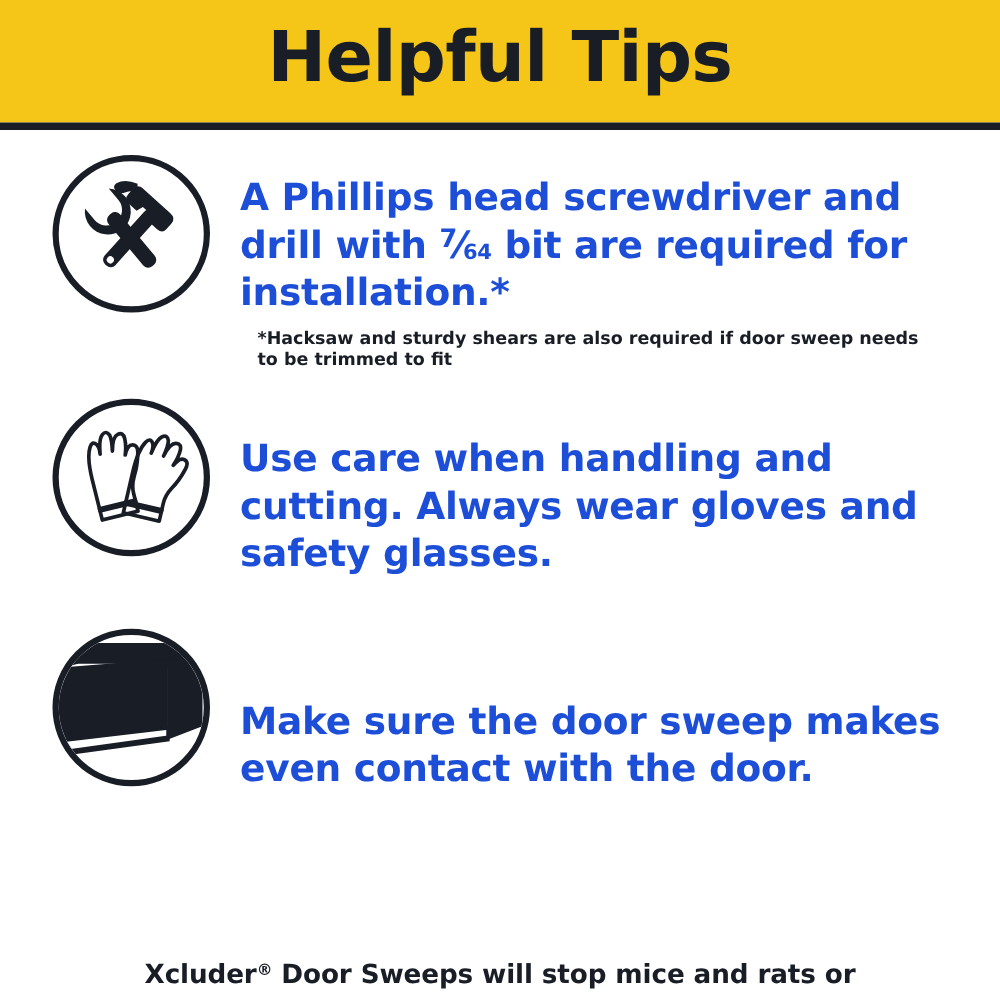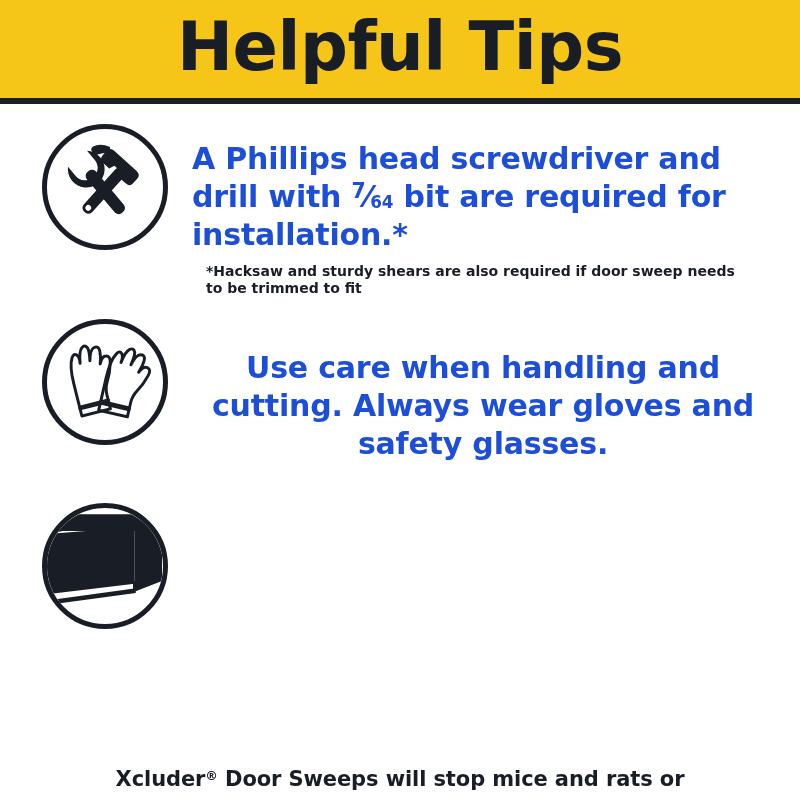--- a/index.html
+++ b/index.html
@@ -29,21 +29,21 @@
     left: 0;
     width: 800px;
     height: 98px;
     background: #f5c518;
     display: flex;
     align-items: center;
     justify-content: center;
   }
   .header-title {
     font-family: "DejaVu Sans", sans-serif;
-    font-size: 67px;
+    font-size: 56px;
     font-weight: bold;
     letter-spacing: -0.5px;
     color: #191d26;
     line-height: 1;
     margin-top: -4px;
   }
   .header-rule {
     position: absolute;
     top: 98px;
     left: 0;
@@ -89,21 +89,21 @@
     position: relative;
     overflow: hidden;
     background: #ffffff;
   }
 
   .tip-text-wrap {
     flex: 1 1 auto;
     padding-left: 22px;
     padding-top: 22px;
   }
-  .tip-row.row2 .tip-text-wrap { padding-top: 36px; text-align: center; }
+  .tip-row.row2 .tip-text-wrap { padding-top: 36px; }
   .tip-row.row3 .tip-text-wrap { padding-top: 66px; }
 
   .tip-text {
     font-size: 30px;
     font-weight: bold;
     line-height: 1.26;
     color: #1d4ed8;
     letter-spacing: -0.2px;
   }
   .frac {
@@ -222,20 +222,23 @@
               <path d="M-6 30 L96 22 L96 92 L-6 104 Z" fill="#191d26"></path>
 
               <path d="M-6 94 L96 82 L96 92 L-6 106 Z" fill="#ffffff" stroke="#191d26" stroke-width="3"></path>
               <path d="M-6 104 L96 90" stroke="#191d26" stroke-width="3" fill="none"></path>
 
               <path d="M96 22 L132 8" stroke="#191d26" stroke-width="3" fill="none"></path>
             </g>
           </svg>
         </div>
       </div>
+      <div class="tip-text-wrap">
+        <div class="tip-text">Make sure the door sweep makes even contact with the door.</div>
+      </div>
     </div>
 
   </div>
 
   <div class="footer">
     <span>Xcluder</span><sup>®</sup><span> Door Sweeps will stop mice and rats or</span><br>
   </div>
 
 </div>
 

